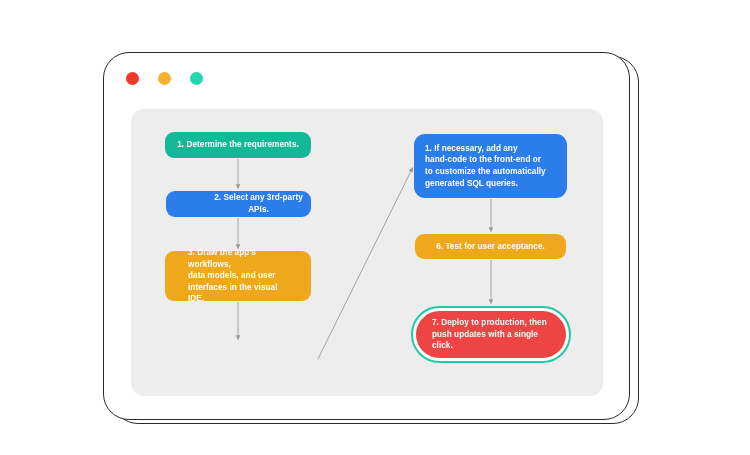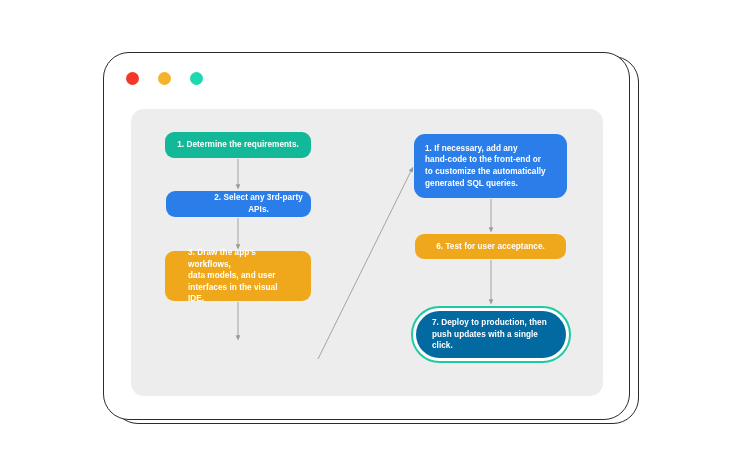--- a/index.html
+++ b/index.html
@@ -121,19 +121,19 @@
 to customize the automatically
 generated SQL queries.</span>
   </div>
 
   <div class="node center" id="n6" style="background: rgb(239, 168, 28);">
     <span class="txt">6. Test for user acceptance.</span>
   </div>
 
   <div id="n7wrap">
     <div id="n7ring" style="border-color: rgb(31, 201, 166);"></div>
-    <div class="node left" id="n7" style="background: #0369a1; padding-left: 16px;">
+    <div class="node left" id="n7" style="background: #ef4444; padding-left: 16px;">
       <span class="txt">7. Deploy to production, then
 push updates with a single click.</span>
     </div>
   </div>
 
 </div>
 
 </body></html>

